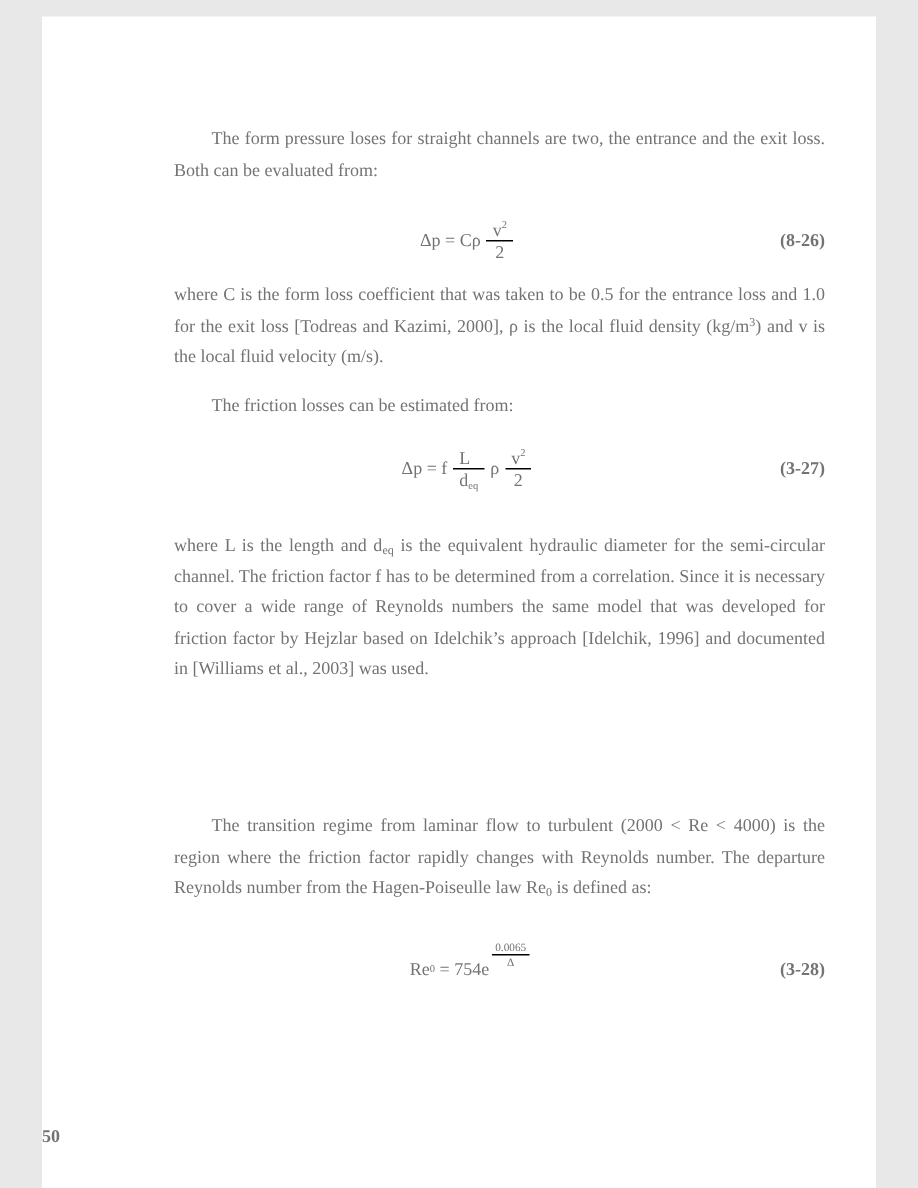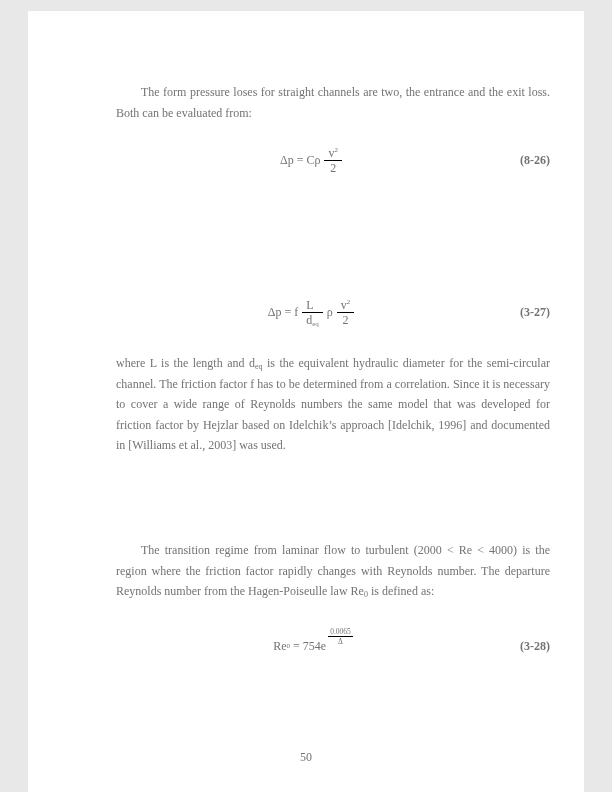--- a/index.html
+++ b/index.html
@@ -82,43 +82,45 @@
     border-top: 1px solid #000;
     align-self: stretch;
     text-align: center;
     padding: 0 2px;
   }
   .pageno {
     position: absolute;
     top: 739px;
     left: 0;
     width: 100%;
-    text-align: center;
     line-height: 14px;
+    font-weight: bold;
   }
 </style>
 </head>
 <body>
 
 <div class="page">
 
   <p class="para indent" style="top:71px">The form pressure loses for straight channels are two, the entrance and the exit loss.  Both can be evaluated from:</p>
 
   <div class="eq" style="top:126px;height:46px">
     <div class="eq-formula">
       <span>Δp = Cρ</span>
       <span class="frac">
         <span class="fnum"><span>v</span><sup>2</sup></span>
         <span class="fden">2</span>
       </span>
     </div>
     <span class="eq-number">(8-26)</span>
   </div>
 
+  <p class="para" style="top:175px"><span>where C is the form loss coefficient that was taken to be 0.5 for the entrance loss and 1.0 for the exit loss [Todreas and Kazimi, 2000], ρ is the local fluid density (kg/m</span><sup>3</sup><span>) and v is the local fluid velocity (m/s).</span></p>
 
+  <p class="para indent" style="top:249px">The friction losses can be estimated from:</p>
 
   <div class="eq" style="top:276px;height:50px">
     <div class="eq-formula">
       <span>Δp = f</span>
       <span class="frac">
         <span class="fnum">L</span>
         <span class="fden"><span>d</span><sub>eq</sub></span>
       </span>
       <span>ρ</span>
       <span class="frac">

